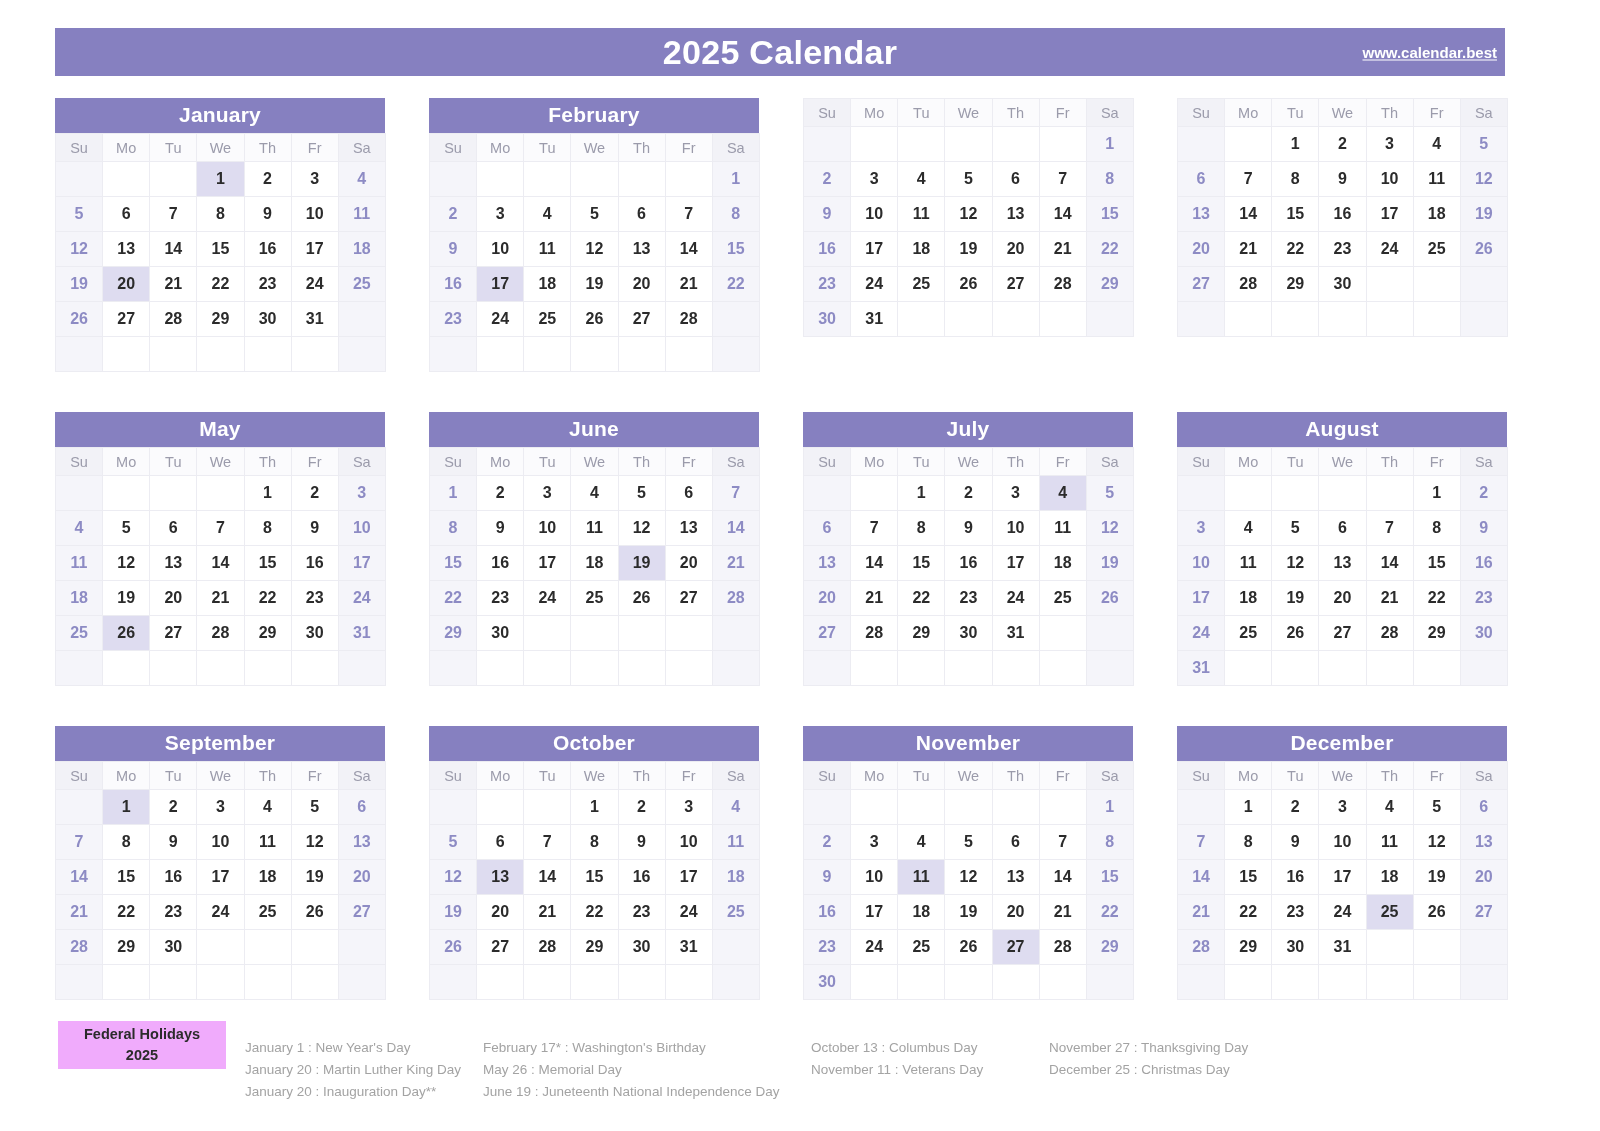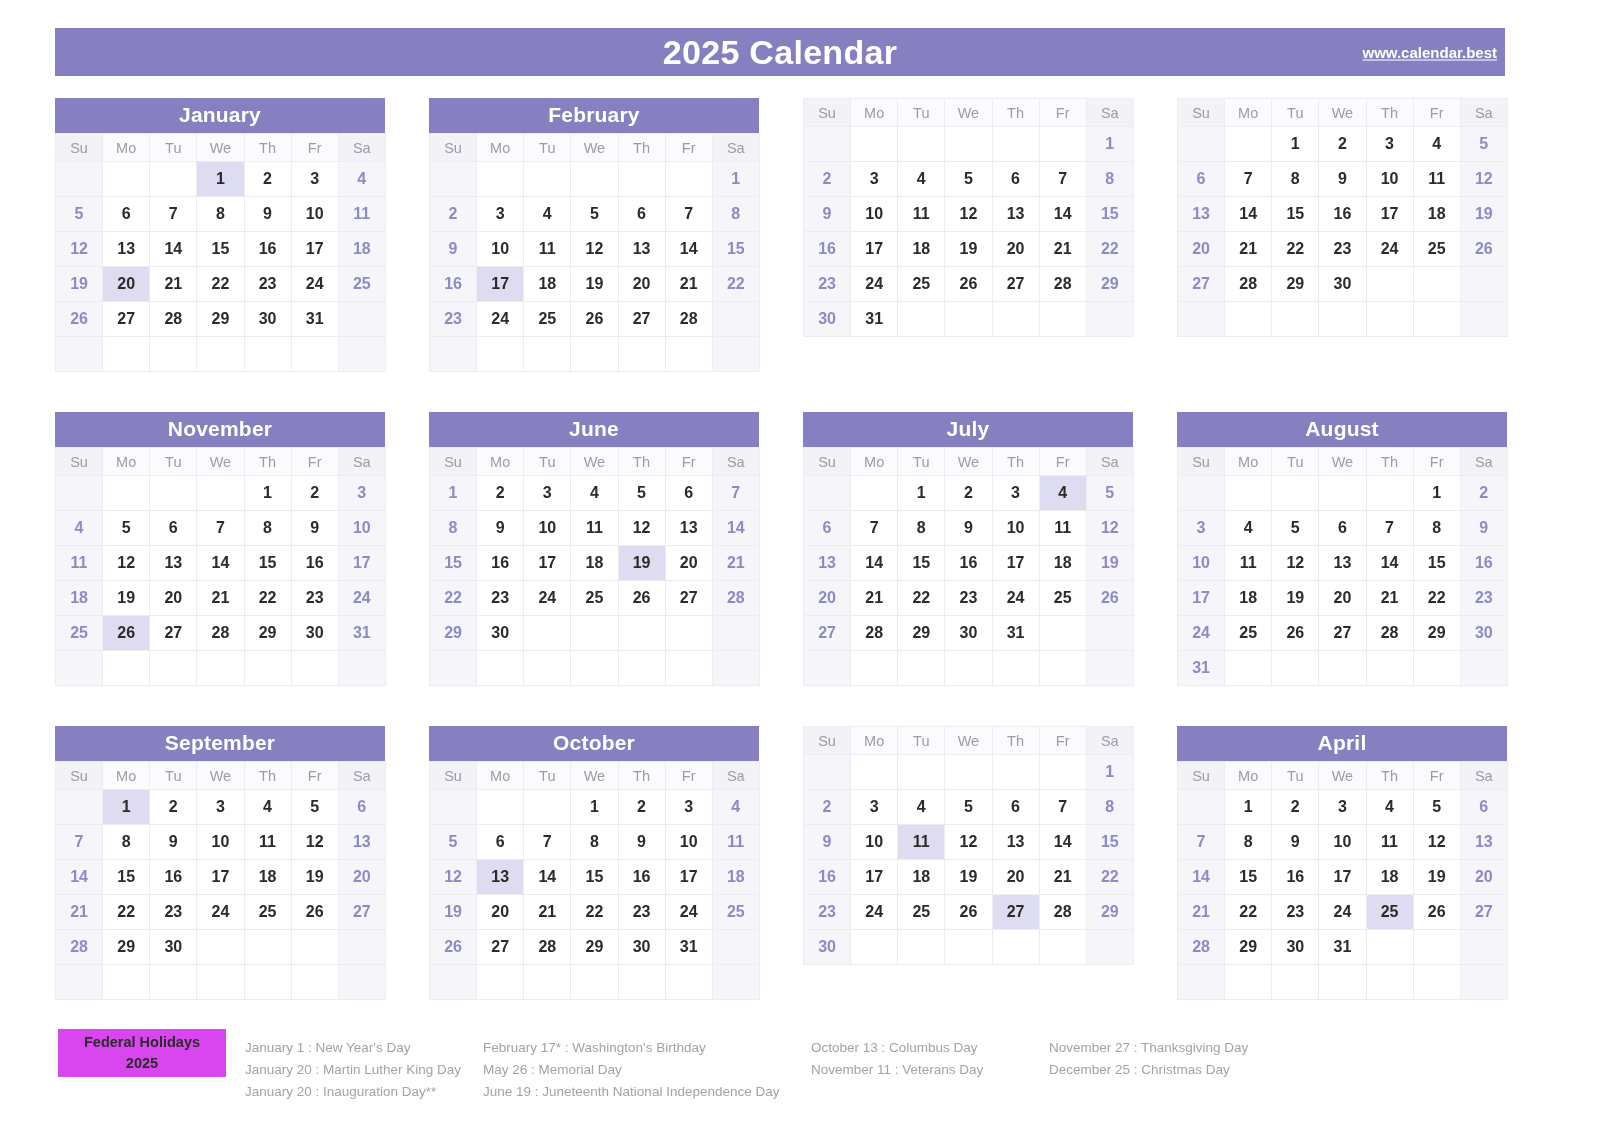--- a/index.html
+++ b/index.html
@@ -63,23 +63,23 @@
   table.month-table td.wk { background: #f5f5fa; color: #8d8bc4; }
   table.month-table td.hol { background: #dedcf0; color: #2b2b2b; }
   table.month-table td.empty { color: transparent; }
 
   
   .footer {
     position: absolute; left: 55px; top: 1005px;
     width: 1455px; height: 96px;
   }
   .fed-badge {
-    position: absolute; left: 3px; top: 24px;
+    position: absolute; left: 3px; top: 16px;
     width: 168px; height: 48px;
-    background: #d946ef;
+    background: #f0abfc;
     display: flex; flex-direction: column;
     align-items: center; justify-content: center;
     color: #2b2b2b; font-size: 14.5px; font-weight: bold;
     line-height: 1.45;
   }
   .hol-cols {
     position: absolute; left: 190px; top: 7px;
     width: 1265px;
     display: grid;
     grid-template-columns: 238px 328px 238px 238px 220px;
@@ -382,21 +382,21 @@
               <td class="empty"></td>
               <td class="empty"></td>
               <td class="empty"></td>
               <td class="empty"></td>
               <td class="wk empty"></td>
             </tr>
           </tbody>
         </table>
       </div>
       <div class="month">
-        <div class="month-header">November</div>
+        <div class="month-header">May</div>
         <table class="month-table">
           <thead>
             <tr>
               <th class="wk">Su</th>
               <th>Mo</th>
               <th>Tu</th>
               <th>We</th>
               <th>Th</th>
               <th>Fr</th>
               <th class="wk">Sa</th>
@@ -814,20 +814,21 @@
               <td class="empty"></td>
               <td class="empty"></td>
               <td class="empty"></td>
               <td class="empty"></td>
               <td class="wk empty"></td>
             </tr>
           </tbody>
         </table>
       </div>
       <div class="month">
+        <div class="month-header">November</div>
         <table class="month-table">
           <thead>
             <tr>
               <th class="wk">Su</th>
               <th>Mo</th>
               <th>Tu</th>
               <th>We</th>
               <th>Th</th>
               <th>Fr</th>
               <th class="wk">Sa</th>
@@ -885,21 +886,21 @@
               <td class="empty"></td>
               <td class="empty"></td>
               <td class="empty"></td>
               <td class="empty"></td>
               <td class="wk empty"></td>
             </tr>
           </tbody>
         </table>
       </div>
       <div class="month">
-        <div class="month-header">April</div>
+        <div class="month-header">December</div>
         <table class="month-table">
           <thead>
             <tr>
               <th class="wk">Su</th>
               <th>Mo</th>
               <th>Tu</th>
               <th>We</th>
               <th>Th</th>
               <th>Fr</th>
               <th class="wk">Sa</th>

